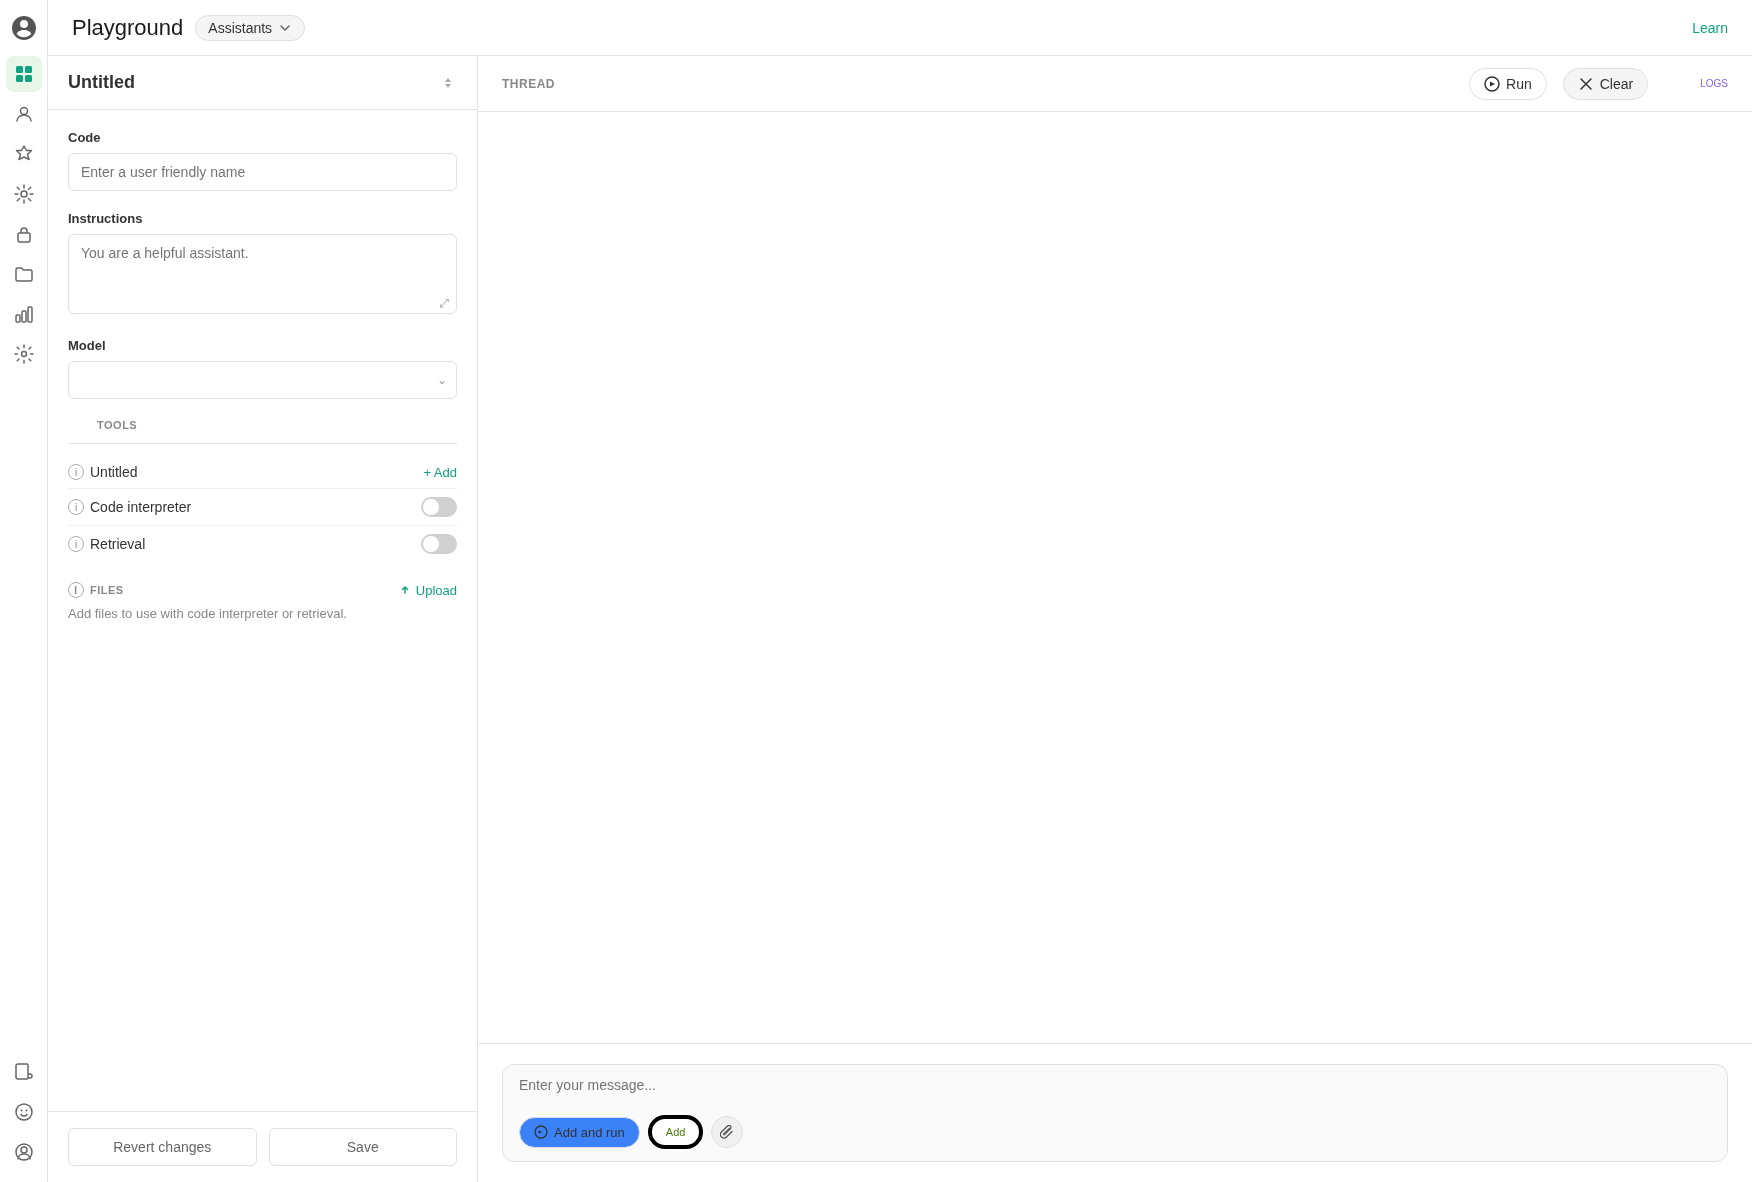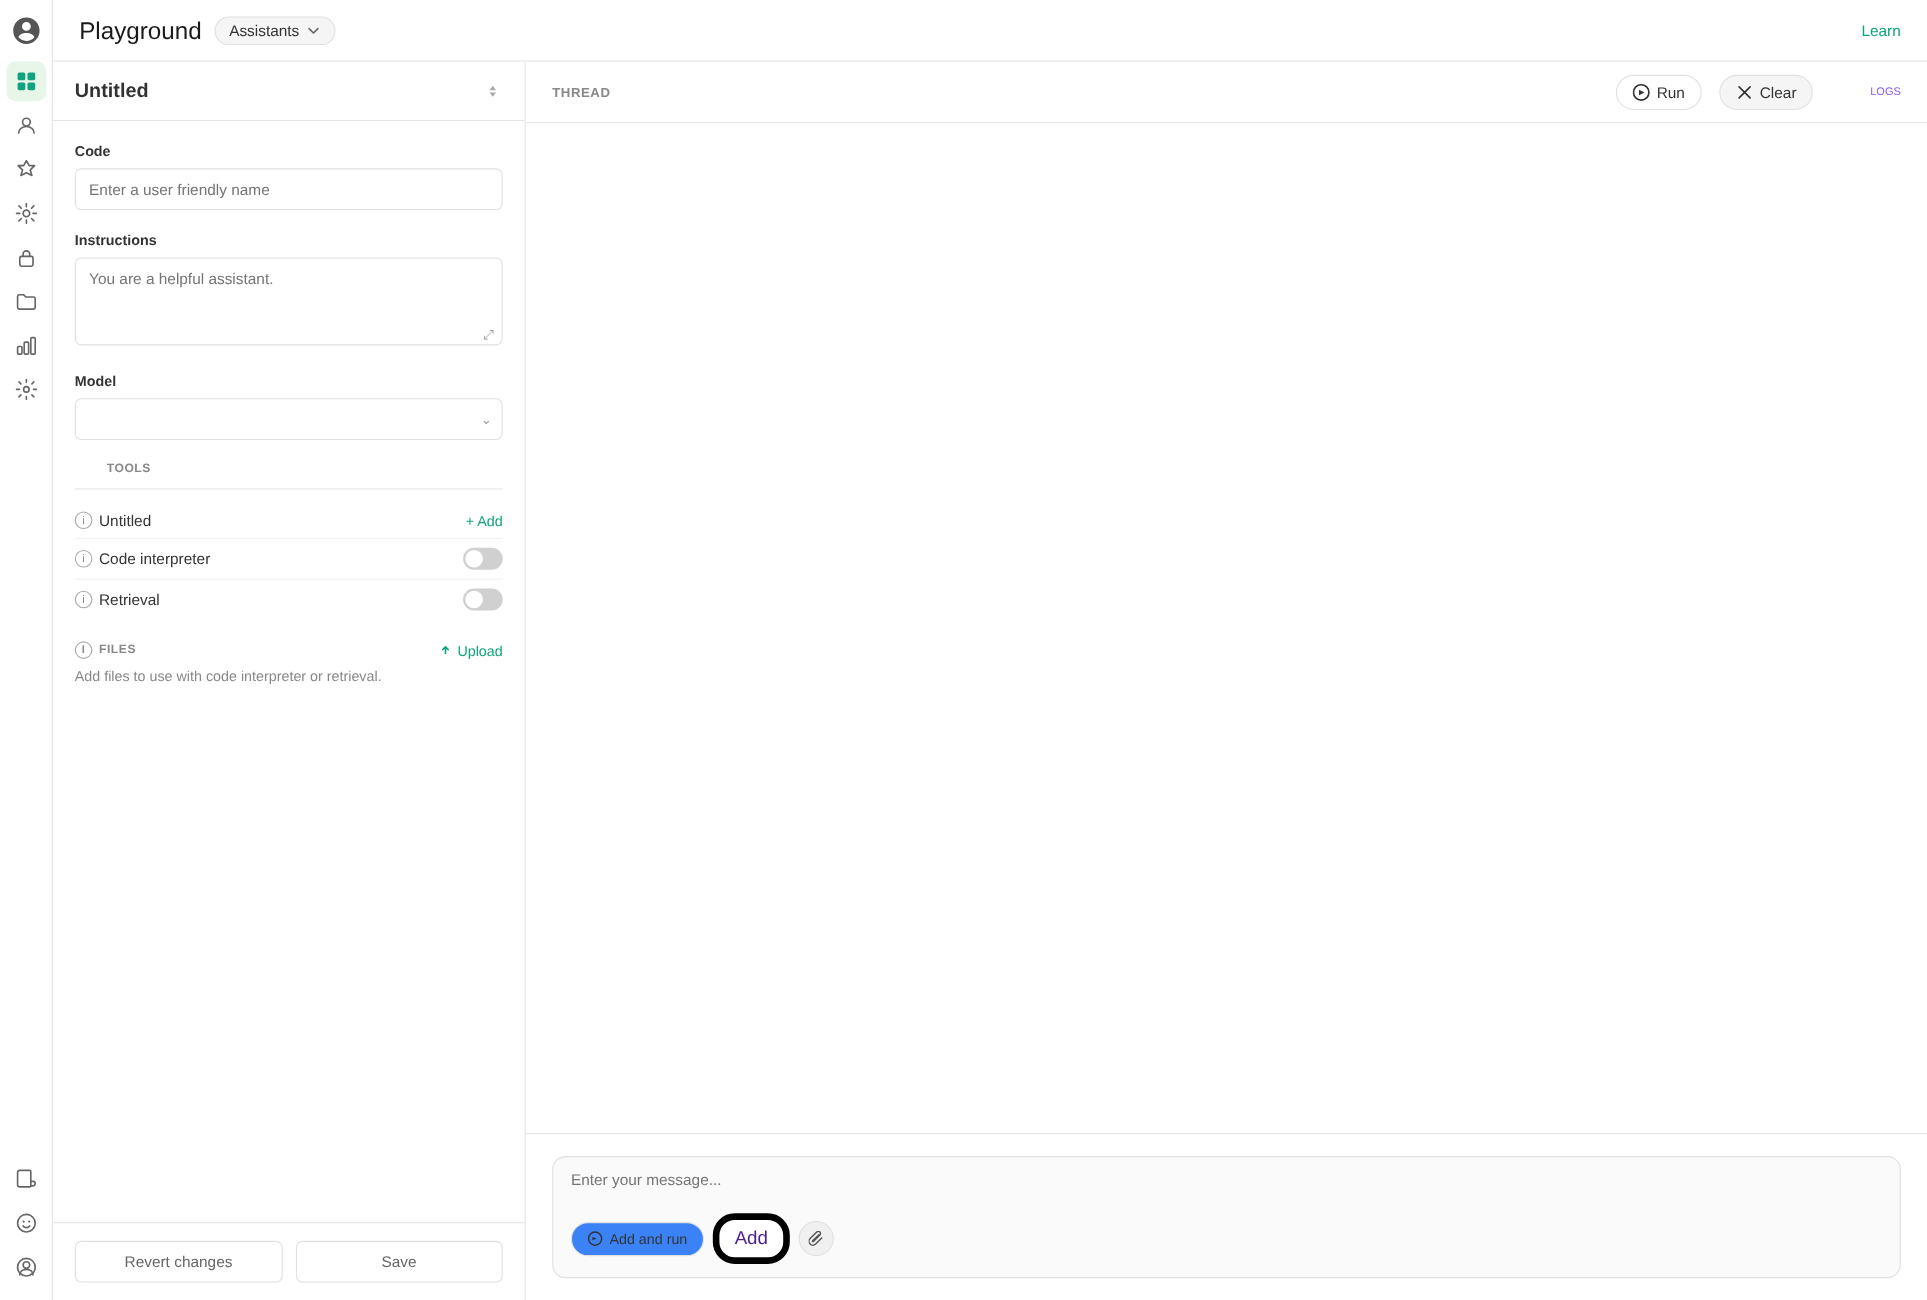--- a/index.html
+++ b/index.html
@@ -80,21 +80,21 @@
     .clear-btn { display: flex; align-items: center; gap: 6px; padding: 7px 14px; border: 1px solid #e0e0e0; border-radius: 20px; background: #f5f5f5; font-size: 14px; color: #333; cursor: pointer; font-weight: 500; }
     .logs-label { font-size: 10px; color: #8b5cf6; font-weight: 500; cursor: pointer; margin-left: 36px; }
     
     .thread-body { flex: 1; overflow-y: auto; }
     
     .message-input-area { padding: 20px 24px; border-top: 1px solid #e5e5e5; }
     .message-box { border: 1px solid #e0e0e0; border-radius: 12px; padding: 12px 16px; background: #fafafa; }
     .message-textarea { width: 100%; border: none; background: transparent; font-size: 14px; color: #999; outline: none; font-family: inherit; resize: none; min-height: 24px; }
     .message-actions { display: flex; align-items: center; gap: 8px; margin-top: 10px; }
     .add-and-run-btn { display: flex; align-items: center; gap: 6px; padding: 7px 14px; border: 1px solid #e0e0e0; border-radius: 20px; background: #3b82f6; font-size: 13px; color: #333; cursor: pointer; }
-    .add-btn { padding: 7px 14px; border: 6px solid #000000; border-radius: 20px; background: #fff; font-size: 17px; color: #4c1d95; cursor: pointer; }
+    .add-btn { padding: 7px 14px; border: 4px solid #000000; border-radius: 20px; background: #fff; font-size: 11px; color: #4d7c0f; cursor: pointer; }
     .attach-btn { width: 32px; height: 32px; border: 1px solid #e0e0e0; border-radius: 20px; background: #f0f0f0; display: flex; align-items: center; justify-content: center; cursor: pointer; color: #555; }
     
     
     svg { display: block; }
   </style>
 </head>
 <body>
 
 <div class="app-container">
 

